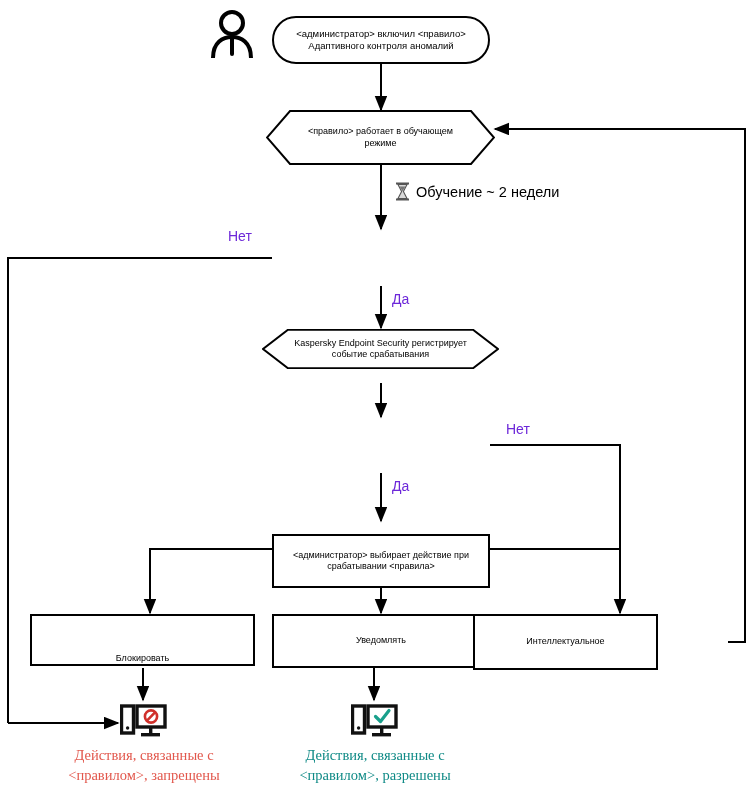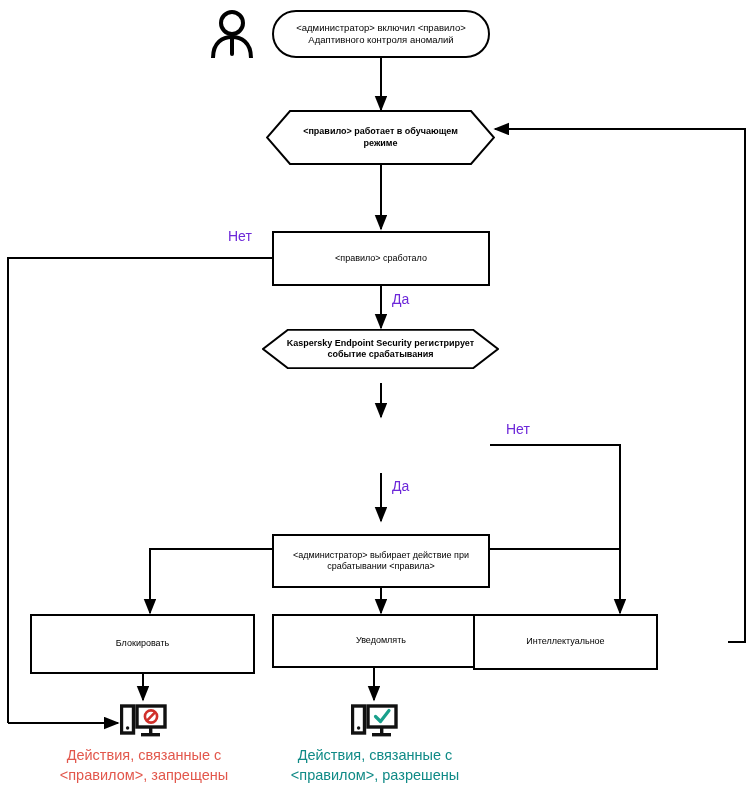--- a/index.html
+++ b/index.html
@@ -37,21 +37,20 @@
   }
   .node.rounded{
     border:2px solid #000000;
     border-radius:24px;
     font-size:9.5px;
   }
   .node.hex{
     font-size:9px;
     background:transparent;
     border:0;
-    font-weight:bold;
   }
   .node .label{
     padding:0 10px;
     position:relative;
     z-index:2;
     white-space:pre-line;
   }
   .hexbg{
     position:absolute;
     left:0; top:0; width:100%; height:100%;
@@ -71,20 +70,21 @@
     font-size:14.5px;
     color:#000000;
     white-space:nowrap;
   }
   .caption{
     position:absolute;
     text-align:center;
     font-size:14.5px;
     line-height:1.35;
     white-space:pre-line;
+    font-family:Liberation Serif, serif;
   }
   .caption.deny{ color:#e2574c; }
   .caption.allow{ color:#0f8a86; }
   .icon-wrap{ position:absolute; }
 </style>
 </head>
 <body>
 
 <div id="canvas">
 
@@ -129,71 +129,79 @@
   </svg>
 
   <div class="icon-wrap" style="left:208px; top:8px; width:48px; height:50px;">
     <svg width="48" height="50" viewBox="0 0 48 50" xmlns="http://www.w3.org/2000/svg">
       <circle cx="24" cy="15" r="11" fill="none" stroke="#000" stroke-width="4"></circle>
       <path d="M5,50 C5,34 15,29 24,29 C33,29 43,34 43,50" fill="none" stroke="#000" stroke-width="4"></path>
       <path d="M24,29 L24,46" stroke="#000" stroke-width="4" stroke-linecap="round"></path>
     </svg>
   </div>
 
-  <div class="node rounded" style="left:272px; top:10px; width:218px; height:48px;">
+  <div class="node rounded" style="left:272px; top:16px; width:218px; height:48px;">
     <span class="label">&lt;администратор&gt; включил &lt;правило&gt;
 Адаптивного контроля аномалий</span>
   </div>
 
   <div class="node hex" style="left:266px; top:110px; width:229px; height:55px;">
     <svg class="hexbg" viewBox="0 0 229 55" preserveAspectRatio="none">
       <polygon points="24,1 205,1 228,27.5 205,54 24,54 1,27.5" fill="#ffffff" stroke="#000000" stroke-width="2" vector-effect="non-scaling-stroke"></polygon>
     </svg>
     <span class="label">&lt;правило&gt;  работает в обучающем
 режиме</span>
   </div>
 
-  <div class="node rect" style="left:272px; top:231px; width:218px; height:55px;">
-    <span class="label">&lt;правило&gt; сработало</span>
-  </div>
 
   <div class="node hex" style="left:262px; top:329px; width:237px; height:40px;">
     <svg class="hexbg" viewBox="0 0 237 54" preserveAspectRatio="none">
       <polygon points="26,1 211,1 236,27 211,53 26,53 1,27" fill="#ffffff" stroke="#000000" stroke-width="2" vector-effect="non-scaling-stroke"></polygon>
     </svg>
     <span class="label">Kaspersky Endpoint Security регистрирует
 событие срабатывания</span>
   </div>
 
 
   <div class="node rect" style="left:272px; top:522px; width:218px; height:54px;margin-top:12px;">
     <span class="label">&lt;администратор&gt; выбирает действие при
 срабатывании &lt;правила&gt;</span>
   </div>
 
-  <div class="node rect" style="left:30px; top:614px; width:225px; height:60px;">
+  <div class="node rect" style="left:30px; top:614px; width:225px; height:52px;align-items:flex-end;">
     <span class="label">Блокировать</span>
   </div>
 
   <div class="node rect" style="left:272px; top:614px; width:218px; height:54px;">
     <span class="label">Уведомлять</span>
   </div>
 
   <div class="node rect" style="left:473px; top:614px; width:185px; height:56px;">
     <span class="label">Интеллектуальное</span>
   </div>
 
   <div class="edge-label" style="left:228px; top:228px;">Нет</div>
 
   <div class="edge-label" style="left:392px; top:291px;">Да</div>
 
   <div class="edge-label" style="left:506px; top:421px;">Нет</div>
 
   <div class="edge-label" style="left:392px; top:478px;">Да</div>
 
+  <div class="note" style="left:395px; top:182px;">
+    <span style="display:inline-block;width:15px;height:19px;">
+      <svg width="15" height="19" viewBox="0 0 15 19" xmlns="http://www.w3.org/2000/svg">
+        <rect x="1" y="0.5" width="13" height="2" fill="#555"></rect>
+        <rect x="1" y="16.5" width="13" height="2" fill="#555"></rect>
+        <path d="M3,2.5 L12,2.5 L8.4,9.5 L12,16.5 L3,16.5 L6.6,9.5 Z" fill="#d9d9d9" stroke="#555" stroke-width="1.1"></path>
+        <path d="M4.6,4.4 L10.4,4.4 L7.5,9.3 Z" fill="#777"></path>
+      </svg>
+    </span>
+    <span>Обучение ~ 2 недели</span>
+  </div>
 
   <div class="icon-wrap" style="left:120px; top:703px; width:47px; height:38px;">
     <svg width="47" height="38" viewBox="0 0 47 38" xmlns="http://www.w3.org/2000/svg">
       <rect x="1.5" y="3" width="12" height="27" fill="#ffffff" stroke="#111" stroke-width="3.4"></rect>
       <circle cx="7.6" cy="25" r="1.7" fill="#111"></circle>
       <rect x="17" y="3" width="28" height="21" fill="#ffffff" stroke="#111" stroke-width="3.4"></rect>
       <rect x="29" y="24" width="3.4" height="6" fill="#111"></rect>
       <rect x="21" y="30" width="19" height="3.4" fill="#111"></rect>
       <circle cx="31" cy="13.5" r="6.1" fill="none" stroke="#d0302b" stroke-width="2.6"></circle>
       <line x1="27" y1="17.6" x2="35" y2="9.4" stroke="#d0302b" stroke-width="2.6"></line>

